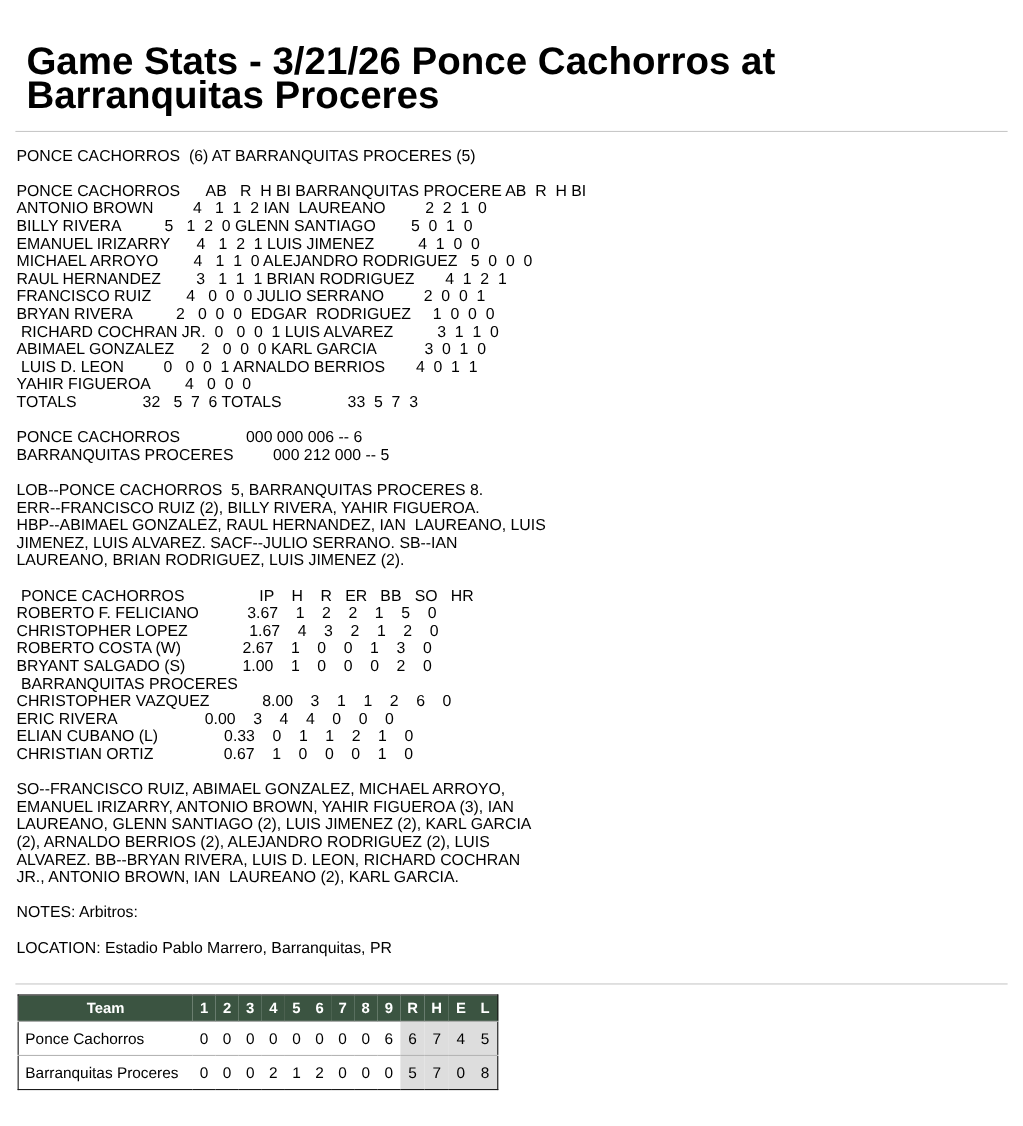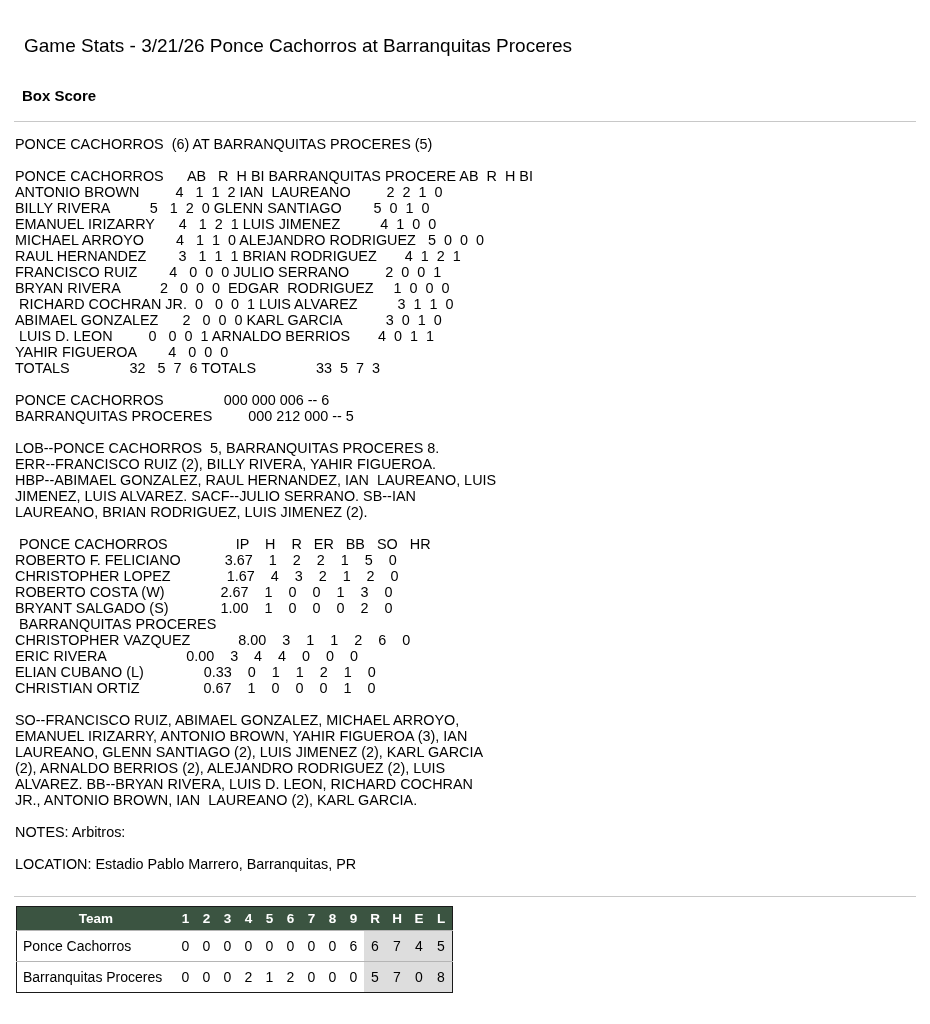--- a/index.html
+++ b/index.html
@@ -1,18 +1,18 @@
 <!DOCTYPE html>
 <html><head>
 <meta charset="utf-8">
 <style>
   html,body{margin:0;padding:0;background:#fff;color:#000;
     font-family:"Liberation Sans",sans-serif;}
   .page{width:930px;min-height:1024px;padding:0 14px;box-sizing:border-box;}
-  h1.title{font-size:19px;line-height:31px;font-weight:normal;margin:30px 0 0 10px;
+  h1.title{font-size:35px;line-height:31px;font-weight:bold;margin:40px 0 0 10px;
     letter-spacing:0;}
   .subhead{font-size:15px;font-weight:bold;margin:26px 0 0 8px;line-height:17px;}
   hr.rule{border:none;border-top:1px solid #c8c8c8;margin:17px 0 0 0;height:0;}
   hr.rule2{border:none;border-top:1px solid #c8c8c8;margin:24px 0 0 0;height:0;}
   pre.box{font-family:Liberation Sans, sans-serif;font-size:14.4px;line-height:16px;
     margin:14px 0 0 1px;white-space:pre;}
   table.score{border-collapse:collapse;margin:9px 0 0 2px;border:1px solid #1a1a1a;}
   table.score th{background:#3b5441;color:#fff;font-weight:bold;font-size:13.5px;
     padding:4px 2px;text-align:center;margin-left:43px;}
   table.score th.team{width:150px;}
@@ -23,21 +23,20 @@
   table.score td.rhel{background:#dddddd;}
   table.score tbody tr{border-top:1px solid #b5b5b5;}
   .wp-line{font-size:15px;margin:6px 0 0 2px;line-height:18px;}
   .wp-line b{font-weight:bold;}
 </style>
 </head>
 <body>
 
 <div class="page">
   <h1 class="title">Game Stats - 3/21/26 Ponce Cachorros at Barranquitas Proceres</h1>
-  <div class="subhead">Box Score</div>
   <hr class="rule">
   <pre class="box" id="boxscore">PONCE CACHORROS  (6) AT BARRANQUITAS PROCERES (5)
 
 PONCE CACHORROS      AB   R  H BI BARRANQUITAS PROCERE AB  R  H BI
 ANTONIO BROWN         4   1  1  2 IAN  LAUREANO         2  2  1  0
 BILLY RIVERA          5   1  2  0 GLENN SANTIAGO        5  0  1  0
 EMANUEL IRIZARRY      4   1  2  1 LUIS JIMENEZ          4  1  0  0
 MICHAEL ARROYO        4   1  1  0 ALEJANDRO RODRIGUEZ   5  0  0  0
 RAUL HERNANDEZ        3   1  1  1 BRIAN RODRIGUEZ       4  1  2  1
 FRANCISCO RUIZ        4   0  0  0 JULIO SERRANO         2  0  0  1

